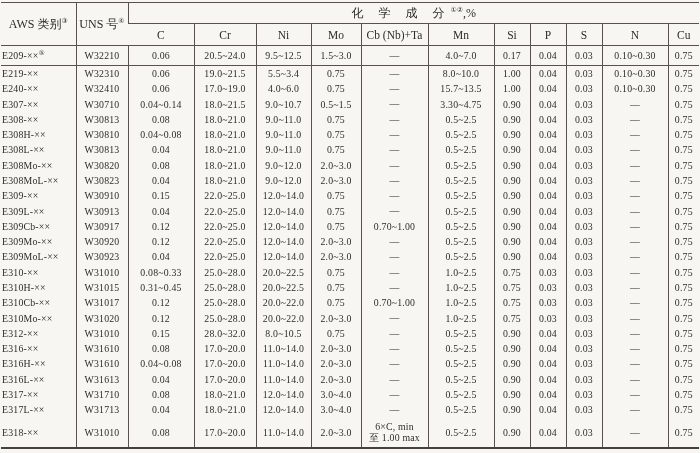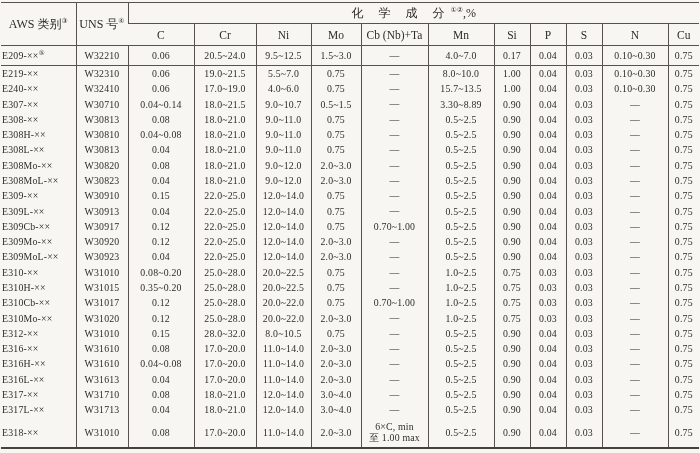--- a/index.html
+++ b/index.html
@@ -108,21 +108,21 @@
           <td>0.04</td>
           <td>0.03</td>
           <td>0.10~0.30</td>
           <td>0.75</td>
         </tr>
         <tr>
           <td class="aws-cell"><span>E219-××</span></td>
           <td>W32310</td>
           <td>0.06</td>
           <td>19.0~21.5</td>
-          <td>5.5~7.0</td>
+          <td>5.5~3.4</td>
           <td>0.75</td>
           <td class="cb-cell">—</td>
           <td>8.0~10.0</td>
           <td>1.00</td>
           <td>0.04</td>
           <td>0.03</td>
           <td>0.10~0.30</td>
           <td>0.75</td>
         </tr>
         <tr>
@@ -141,21 +141,21 @@
           <td>0.75</td>
         </tr>
         <tr>
           <td class="aws-cell"><span>E307-××</span></td>
           <td>W30710</td>
           <td>0.04~0.14</td>
           <td>18.0~21.5</td>
           <td>9.0~10.7</td>
           <td>0.5~1.5</td>
           <td class="cb-cell">—</td>
-          <td>3.30~8.89</td>
+          <td>3.30~4.75</td>
           <td>0.90</td>
           <td>0.04</td>
           <td>0.03</td>
           <td>—</td>
           <td>0.75</td>
         </tr>
         <tr>
           <td class="aws-cell"><span>E308-××</span></td>
           <td>W30813</td>
           <td>0.08</td>
@@ -301,36 +301,36 @@
           <td>0.5~2.5</td>
           <td>0.90</td>
           <td>0.04</td>
           <td>0.03</td>
           <td>—</td>
           <td>0.75</td>
         </tr>
         <tr>
           <td class="aws-cell"><span>E310-××</span></td>
           <td>W31010</td>
-          <td>0.08~0.20</td>
+          <td>0.08~0.33</td>
           <td>25.0~28.0</td>
           <td>20.0~22.5</td>
           <td>0.75</td>
           <td class="cb-cell">—</td>
           <td>1.0~2.5</td>
           <td>0.75</td>
           <td>0.03</td>
           <td>0.03</td>
           <td>—</td>
           <td>0.75</td>
         </tr>
         <tr>
           <td class="aws-cell"><span>E310H-××</span></td>
           <td>W31015</td>
-          <td>0.35~0.20</td>
+          <td>0.31~0.45</td>
           <td>25.0~28.0</td>
           <td>20.0~22.5</td>
           <td>0.75</td>
           <td class="cb-cell">—</td>
           <td>1.0~2.5</td>
           <td>0.75</td>
           <td>0.03</td>
           <td>0.03</td>
           <td>—</td>
           <td>0.75</td>

